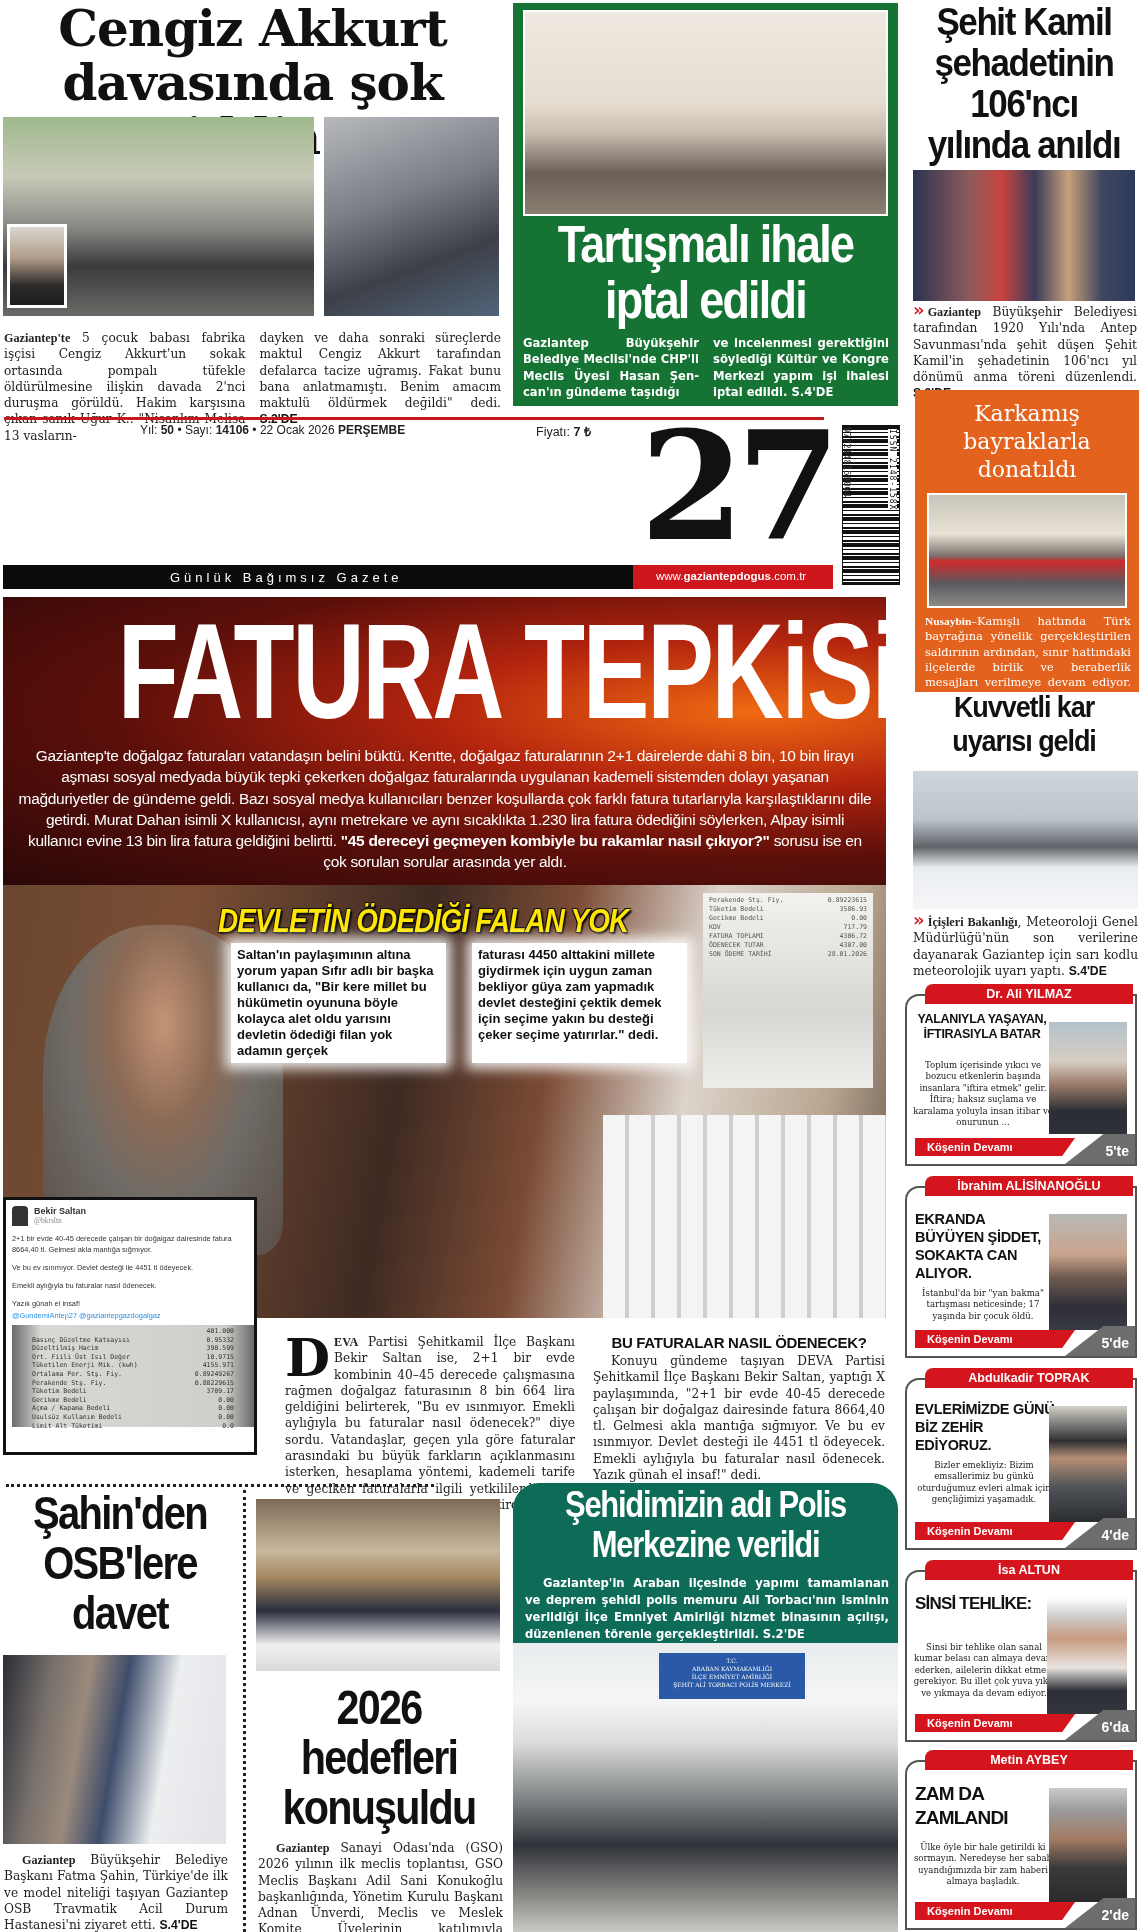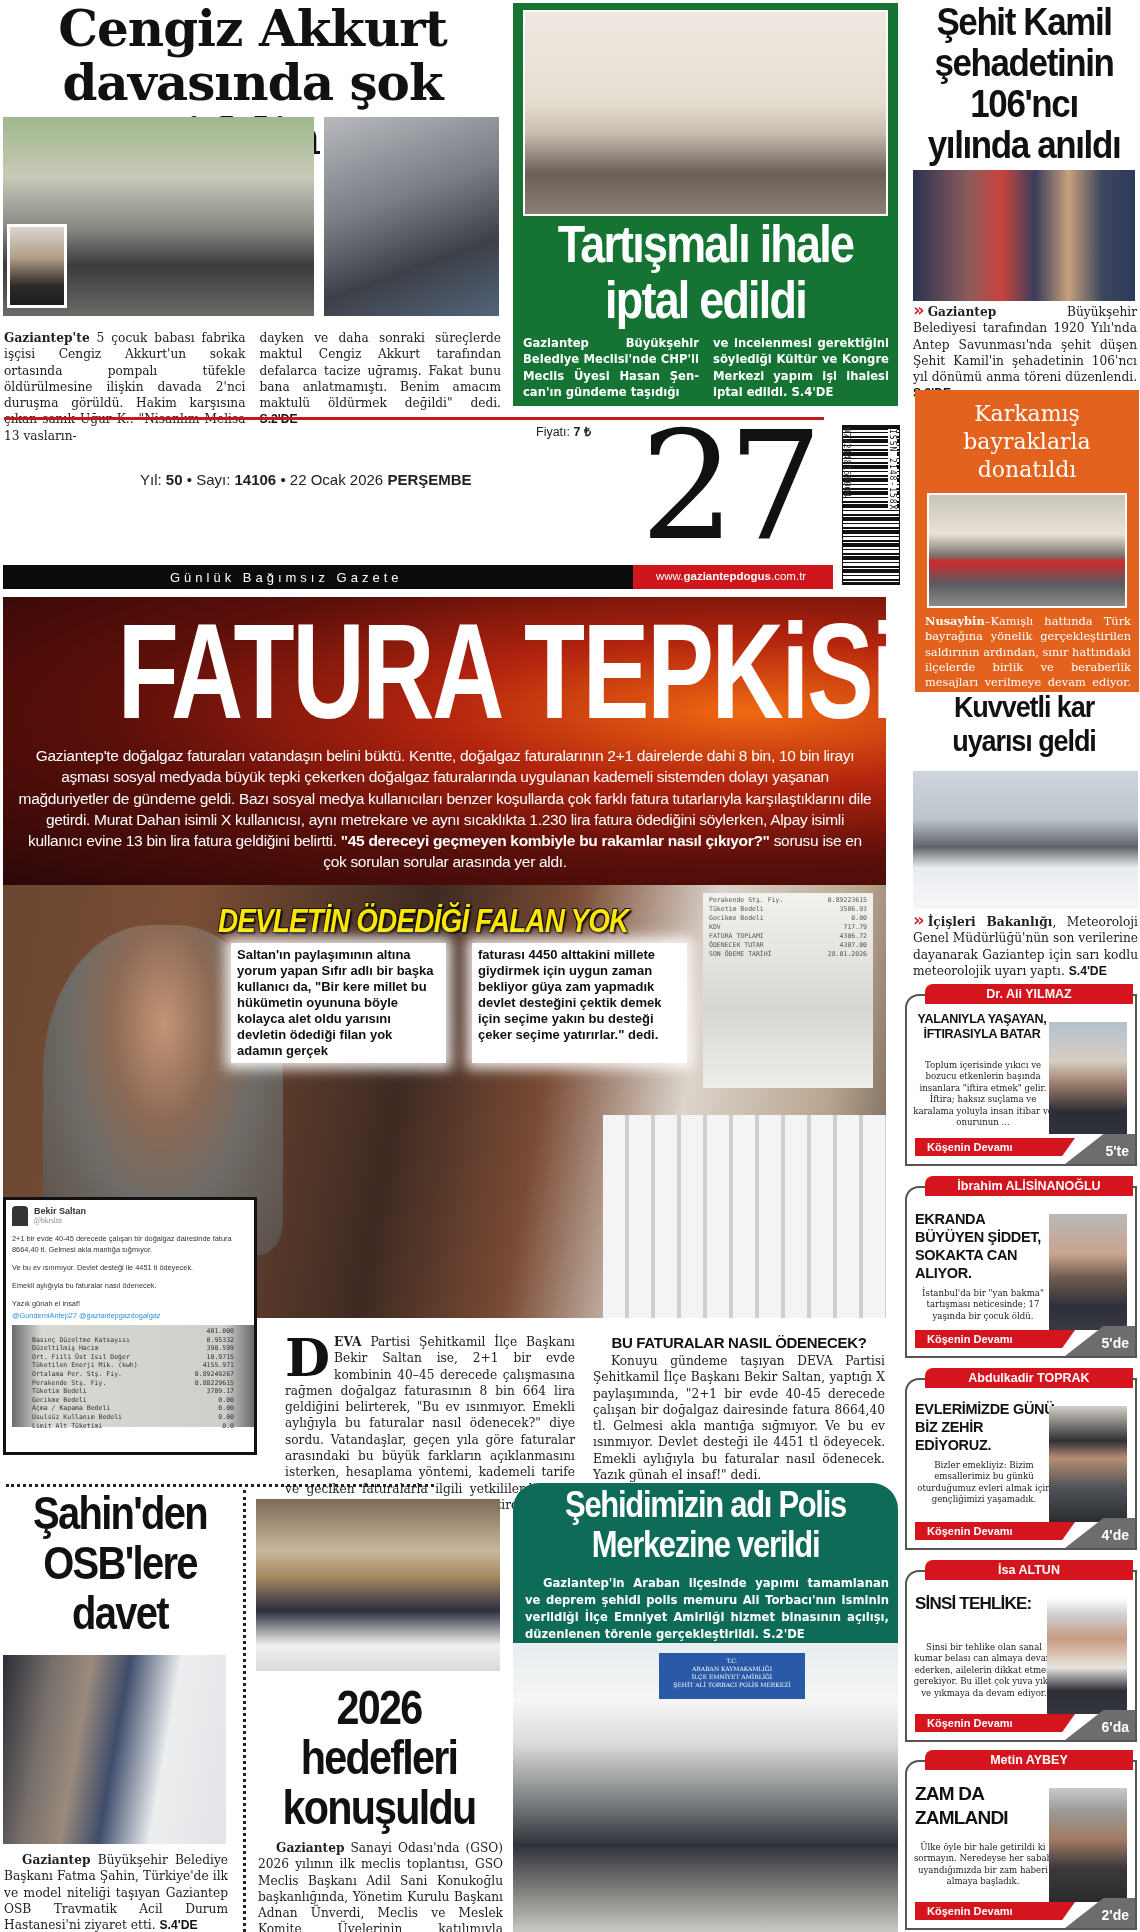--- a/index.html
+++ b/index.html
@@ -1,21 +1,21 @@
 <!DOCTYPE html>
 <html><head>
 <meta charset="utf-8">
 <style>
   * { box-sizing: border-box; margin: 0; padding: 0; }
   body { width: 1140px; height: 1932px; background: #ffffff; position: relative; overflow: hidden; font-family: "Liberation Serif", serif; color: #1a1a1a; }
   .abs { position: absolute; }
   .serifbody { font-family: "DejaVu Serif", serif; font-size: 12.2px; line-height: 16.3px; text-align: justify; color: #222; }
   .photo { overflow: hidden; }
   .ref { font-family: "Liberation Sans", sans-serif; font-weight: bold; color: #111; }
-  .lead { font-weight: bold; }
+  .lead { font-weight: bold; font-family: Liberation Serif, serif; }
 
   
   #cengiz-headline { left: 0; top: 2px; width: 505px; text-align: center; font-family: "DejaVu Serif", serif; font-weight: bold; font-size: 50px; line-height: 54px; letter-spacing: -1px; color: #111; }
   #cengiz-photo1 { left: 3px; top: 117px; width: 311px; height: 199px; background: linear-gradient(180deg, #9fb98c 0%, #c8c9b8 30%, #8a8a86 55%, #3b3b3d 75%, #6c6a66 100%); }
   #cengiz-photo2 { left: 324px; top: 117px; width: 175px; height: 199px; background: linear-gradient(160deg, #b7b9bd 0%, #7b7f86 40%, #3d4048 70%, #52647a 100%); }
   #cengiz-inset { left: 7px; top: 224px; width: 60px; height: 84px; border: 3px solid #fff; background: linear-gradient(180deg, #d9d6cf 0%, #b09c88 40%, #2d2a29 75%, #1e1d1d 100%); }
   #cengiz-body { left: 4px; top: 330px; width: 497px; display: flex; gap: 14px; }
   #cengiz-body .col { width: 242px; }
 
   
@@ -34,22 +34,22 @@
   
   #karkamis-box { left: 915px; top: 390px; width: 224px; height: 302px; background: #e2621e; }
   #karkamis-title { left: 0; top: 10px; width: 224px; text-align: center; color: #fff; font-family: "DejaVu Serif", serif; font-size: 22px; line-height: 28px; }
   #karkamis-photo { left: 12px; top: 103px; width: 200px; height: 115px; border: 2px solid #fff; background: linear-gradient(180deg, #c9c4b9 0%, #e8e2d6 35%, #7b706a 55%, #ce2a2b 60%, #5a5a60 80%, #8d8a86 100%); }
   #karkamis-body { left: 10px; top: 224px; width: 206px; color: #fff; font-family: "DejaVu Serif", serif; font-size: 11.4px; line-height: 15.3px; text-align: justify; }
 
   
   #masthead { left: 0; top: 415px; width: 905px; height: 176px; }
   #mast-topline { left: 4px; top: 2px; width: 820px; height: 3px; background: #c8161d; }
   #mast-gazete { left: 2px; top: 6px; font-family: "Liberation Sans", sans-serif; font-weight: bold; font-size: 140px; line-height: 140px; color: #d0161d; letter-spacing: -6px; }
-  #mast-27 { left: 640px; top: -4px; font-family: "DejaVu Serif", serif; font-weight: normal; font-size: 150px; line-height: 150px; color: #111; letter-spacing: -8px; }
-  #mast-meta { left: 140px; top: 8px; font-family: "Liberation Sans", sans-serif; font-size: 15px; color: #222; margin-top: 48px; }
+  #mast-27 { left: 640px; top: -4px; font-family: "DejaVu Serif", serif; font-weight: bold; font-size: 150px; line-height: 150px; color: #111; letter-spacing: -8px; }
+  #mast-meta { left: 140px; top: 8px; font-family: "Liberation Sans", sans-serif; font-size: 12px; color: #222; }
   #mast-meta b { font-weight: bold; }
   #mast-price { left: 536px; top: 8px; font-family: "Liberation Sans", sans-serif; font-size: 12.5px; color: #222; }
   #mast-bar { left: 3px; top: 150px; width: 830px; height: 24px; background: #0b0b0b; }
   #mast-slogan { left: 170px; top: 155px; font-family: "Liberation Sans", sans-serif; font-size: 13px; letter-spacing: 4px; color: #fff; }
   #mast-webbar { left: 633px; top: 150px; width: 200px; height: 24px; background: #d0161d; }
   #mast-web { left: 656px; top: 155px; font-family: "Liberation Sans", sans-serif; font-size: 11.5px; color: #fff; }
   #barcode { left: 842px; top: 10px; width: 58px; height: 160px; border: 1.5px solid #111; background: repeating-linear-gradient(180deg, #111 0 4px, #fff 4px 6px, #111 6px 7px, #fff 7px 10px, #111 10px 12px, #fff 12px 13px); }
   #barcode-num { left: 844px; top: 12px; width: 10px; font-family: "DejaVu Sans Mono", monospace; font-size: 9px; line-height: 15.5px; color: #333; writing-mode: vertical-rl; }
   #barcode-issn { left: 888px; top: 14px; font-family: "DejaVu Sans Mono", monospace; font-size: 8px; letter-spacing: 1px; color: #111; writing-mode: vertical-rl; background: #fff; }
 

